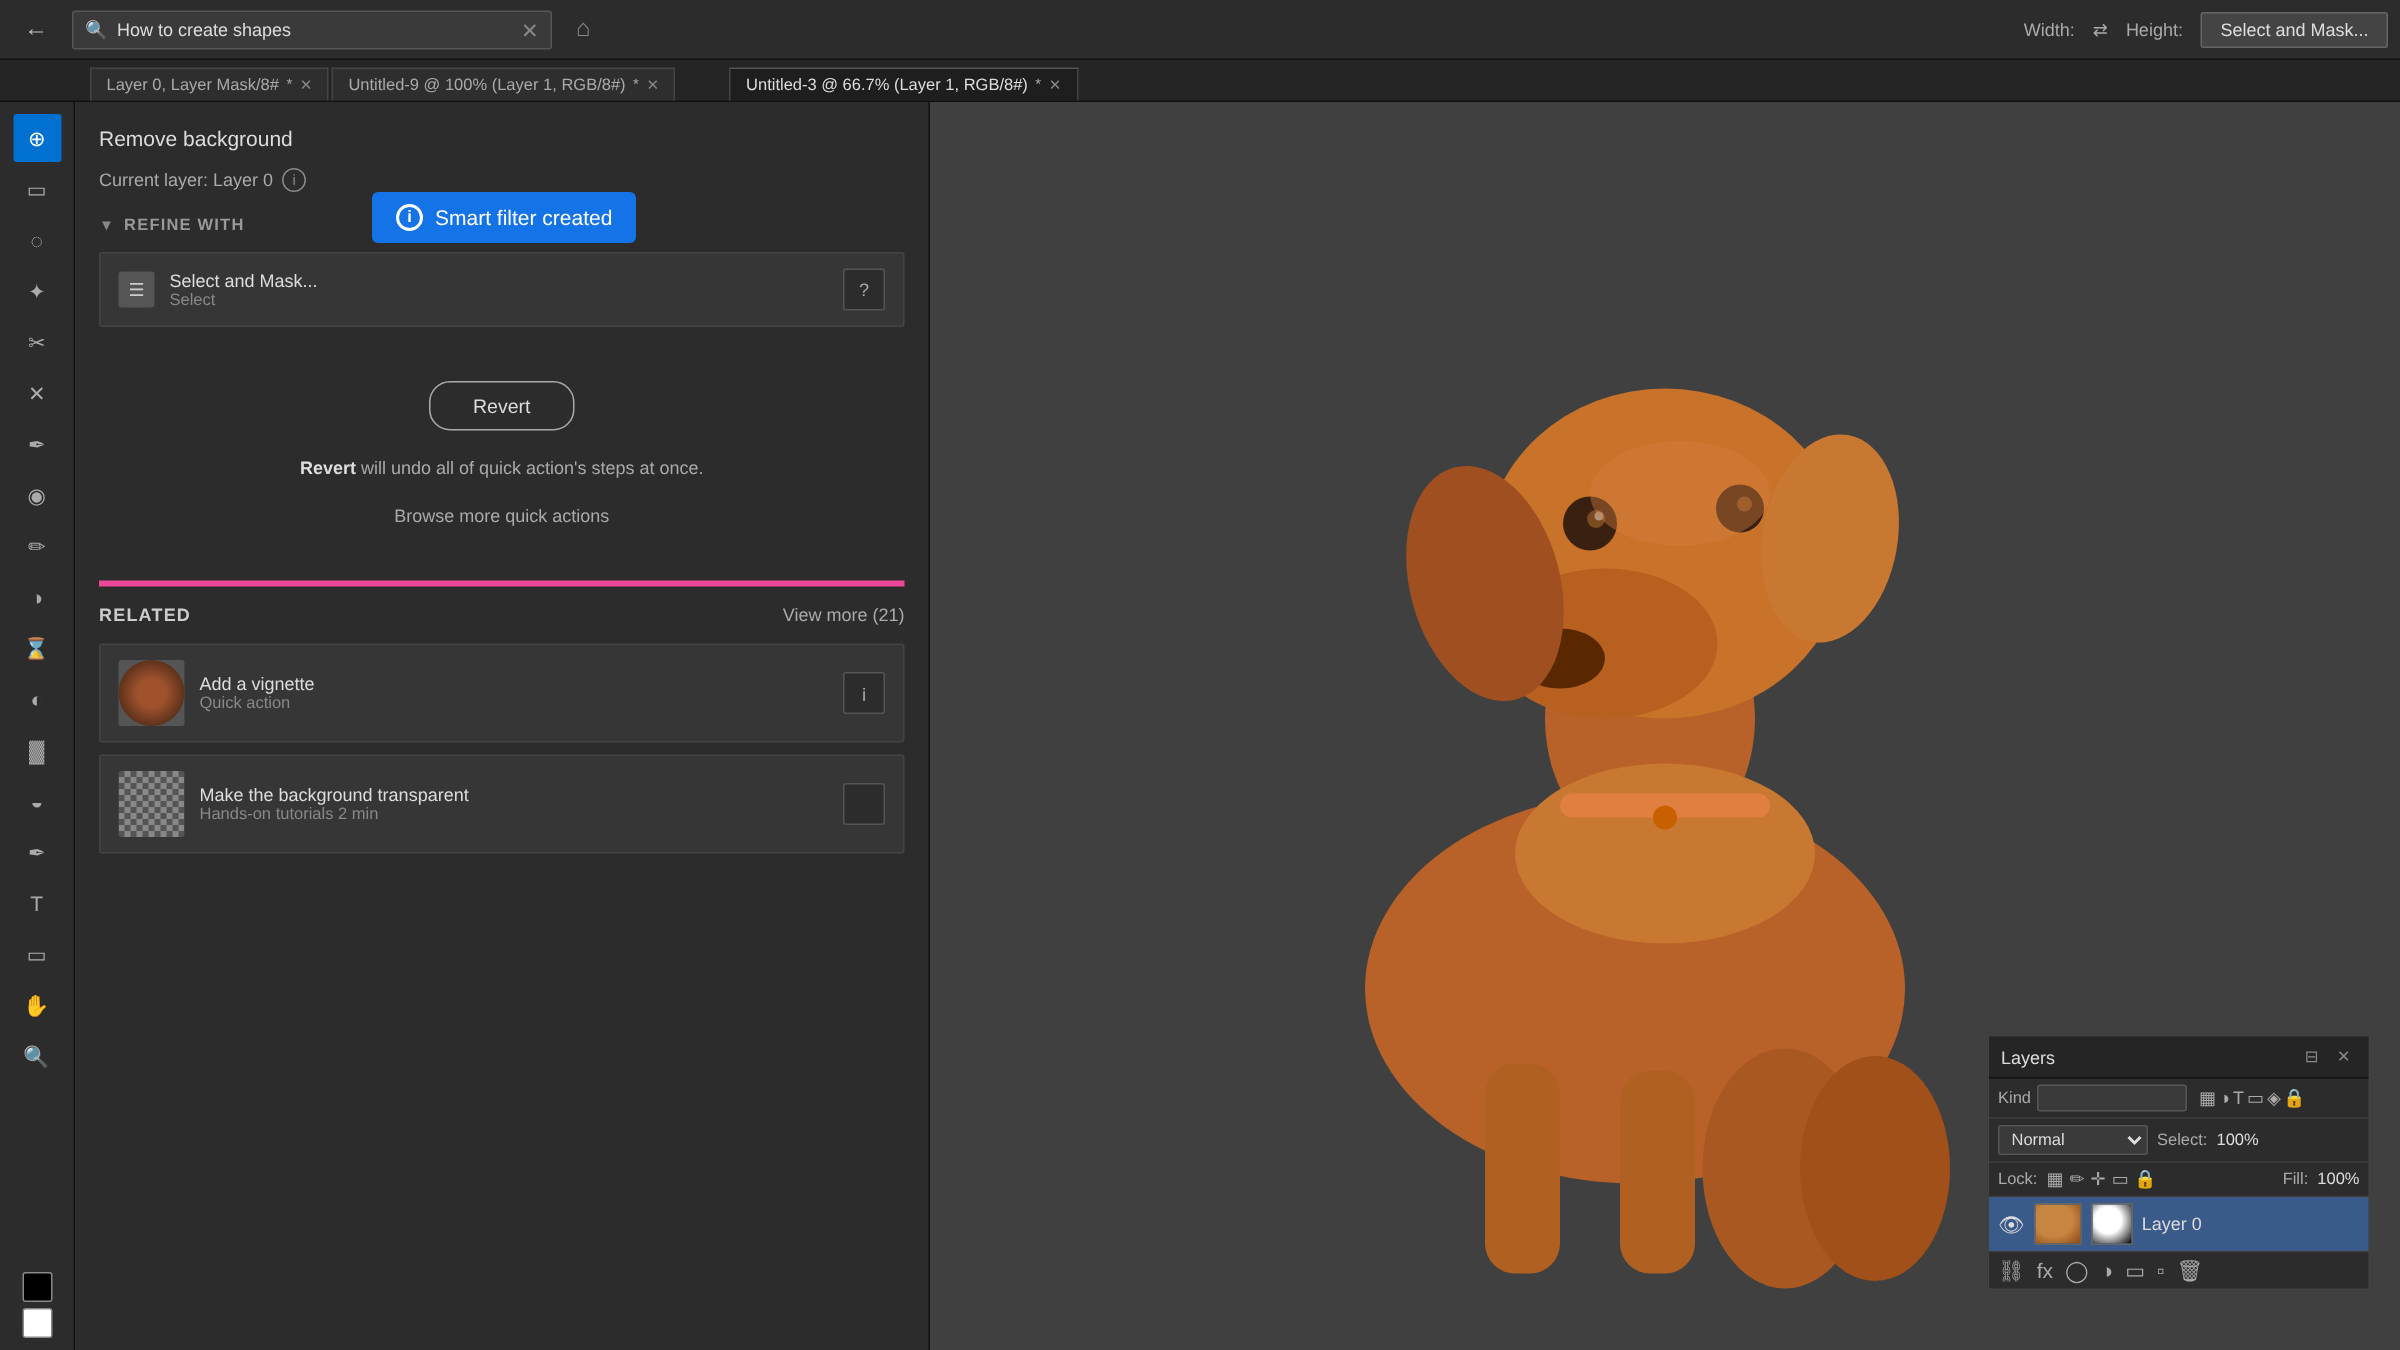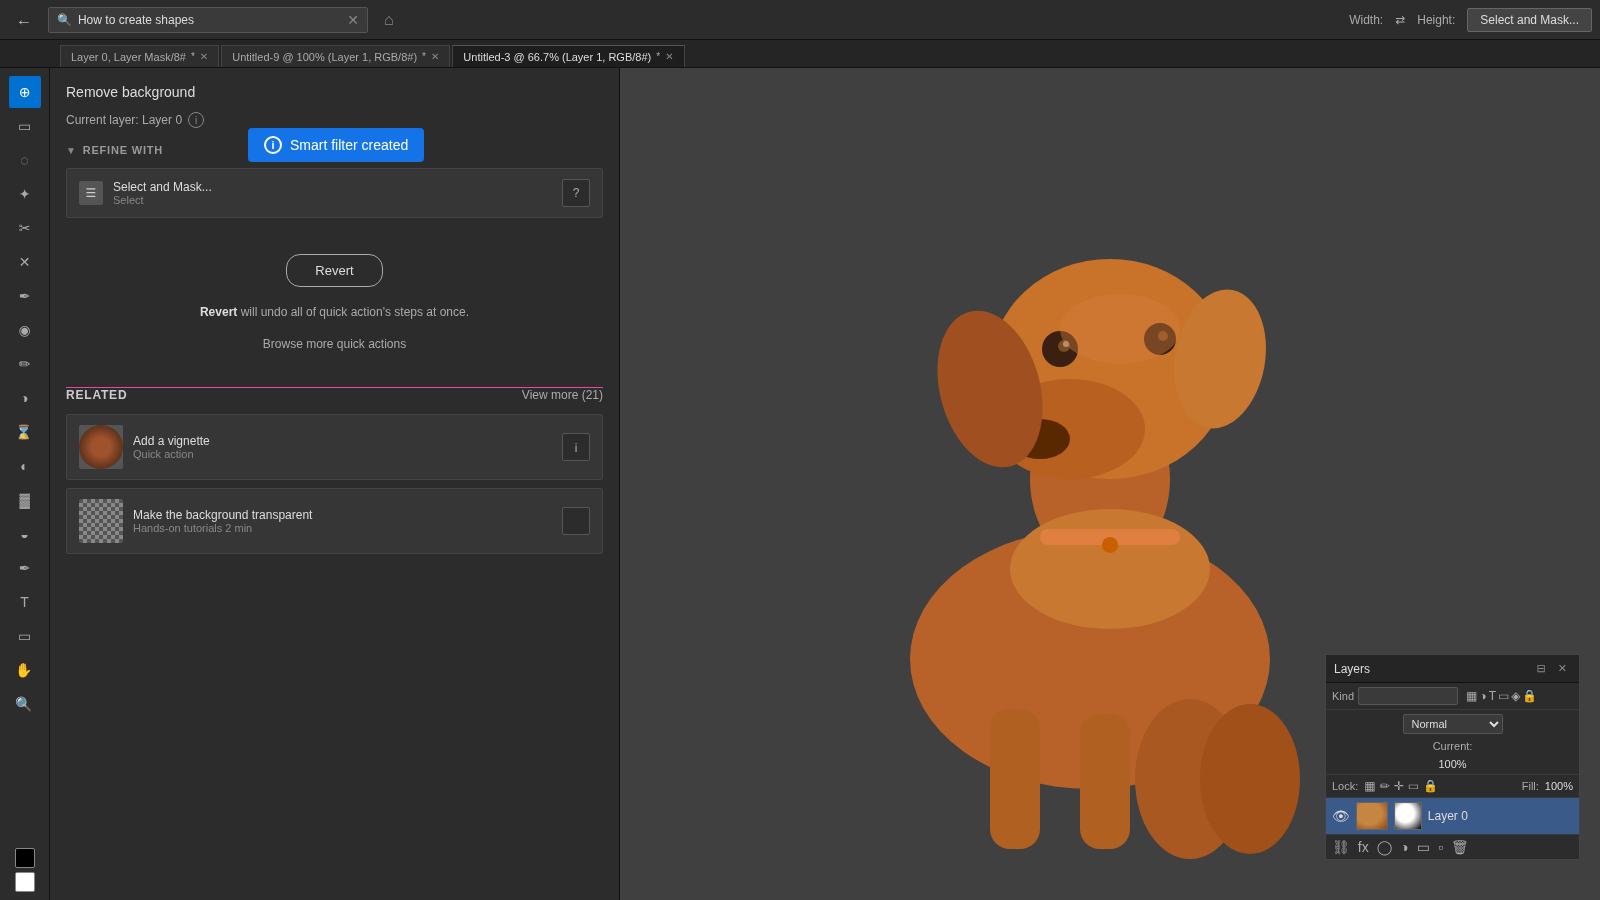--- a/index.html
+++ b/index.html
@@ -97,20 +97,21 @@
       align-items: center;
       gap: 5px;
       margin-right: 2px;
       height: 22px;
       text-align: right;
     }
     .tab.active {
       background: #1e1e1e;
       color: #ddd;
       border-top: 1px solid #555;
+      margin-left: 34px;
     }
     .tab-close { color: #888; font-size: 10px; cursor: pointer; }
     .tab-modified { color: #aaa; font-size: 10px; }
 
     
     .main-area {
       flex: 1;
       display: flex;
       overflow: hidden;
     }
@@ -292,22 +293,22 @@
       cursor: pointer;
       text-decoration: none;
     }
 
     
     .related-header {
       display: flex;
       justify-content: space-between;
       align-items: center;
       margin: 20px 0 12px;
-      padding-top: 0;
-      border-top: 1px solid #ec4899;
+      padding-top: 12px;
+      border-top: 4px solid #ec4899;
     }
     .related-title { color: #ccc; font-size: 12px; font-weight: 600; text-transform: uppercase; letter-spacing: 0.8px; }
     .view-more { color: #aaa; font-size: 12px; cursor: pointer; }
 
     .related-card {
       background: #363636;
       border: 1px solid #444;
       border-radius: 2px;
       padding: 10px 12px;
       display: flex;
@@ -442,21 +443,20 @@
       gap: 2px;
       margin-left: 4px;
     }
     .li-icon { color: #aaa; font-size: 12px; cursor: pointer; }
     .layers-blend-row {
       display: flex;
       align-items: center;
       padding: 4px 6px;
       gap: 6px;
       border-bottom: 1px solid #3a3a3a;
-      flex-direction: column;
     }
     .blend-select {
       background: #3a3a3a;
       border: 1px solid #555;
       color: #ddd;
       font-size: 11px;
       padding: 2px 4px;
       width: 100px;
       border-radius: 2px;
       outline: none;
@@ -703,21 +703,21 @@
           <span class="li-icon">▭</span>
           <span class="li-icon">◈</span>
           <span class="li-icon">🔒</span>
         </div>
       </div>
 
       <div class="layers-blend-row">
         <select class="blend-select">
           <option>Normal</option>
         </select>
-        <span class="opacity-label">Current:</span>
+        <span class="opacity-label">Select:</span>
         <span class="opacity-val">100%</span>
       </div>
 
       <div class="layers-lock-row">
         <span class="lock-label">Lock:</span>
         <div class="lock-icons">
           <span class="lock-icon">▦</span>
           <span class="lock-icon">✏</span>
           <span class="lock-icon">✛</span>
           <span class="lock-icon">▭</span>

